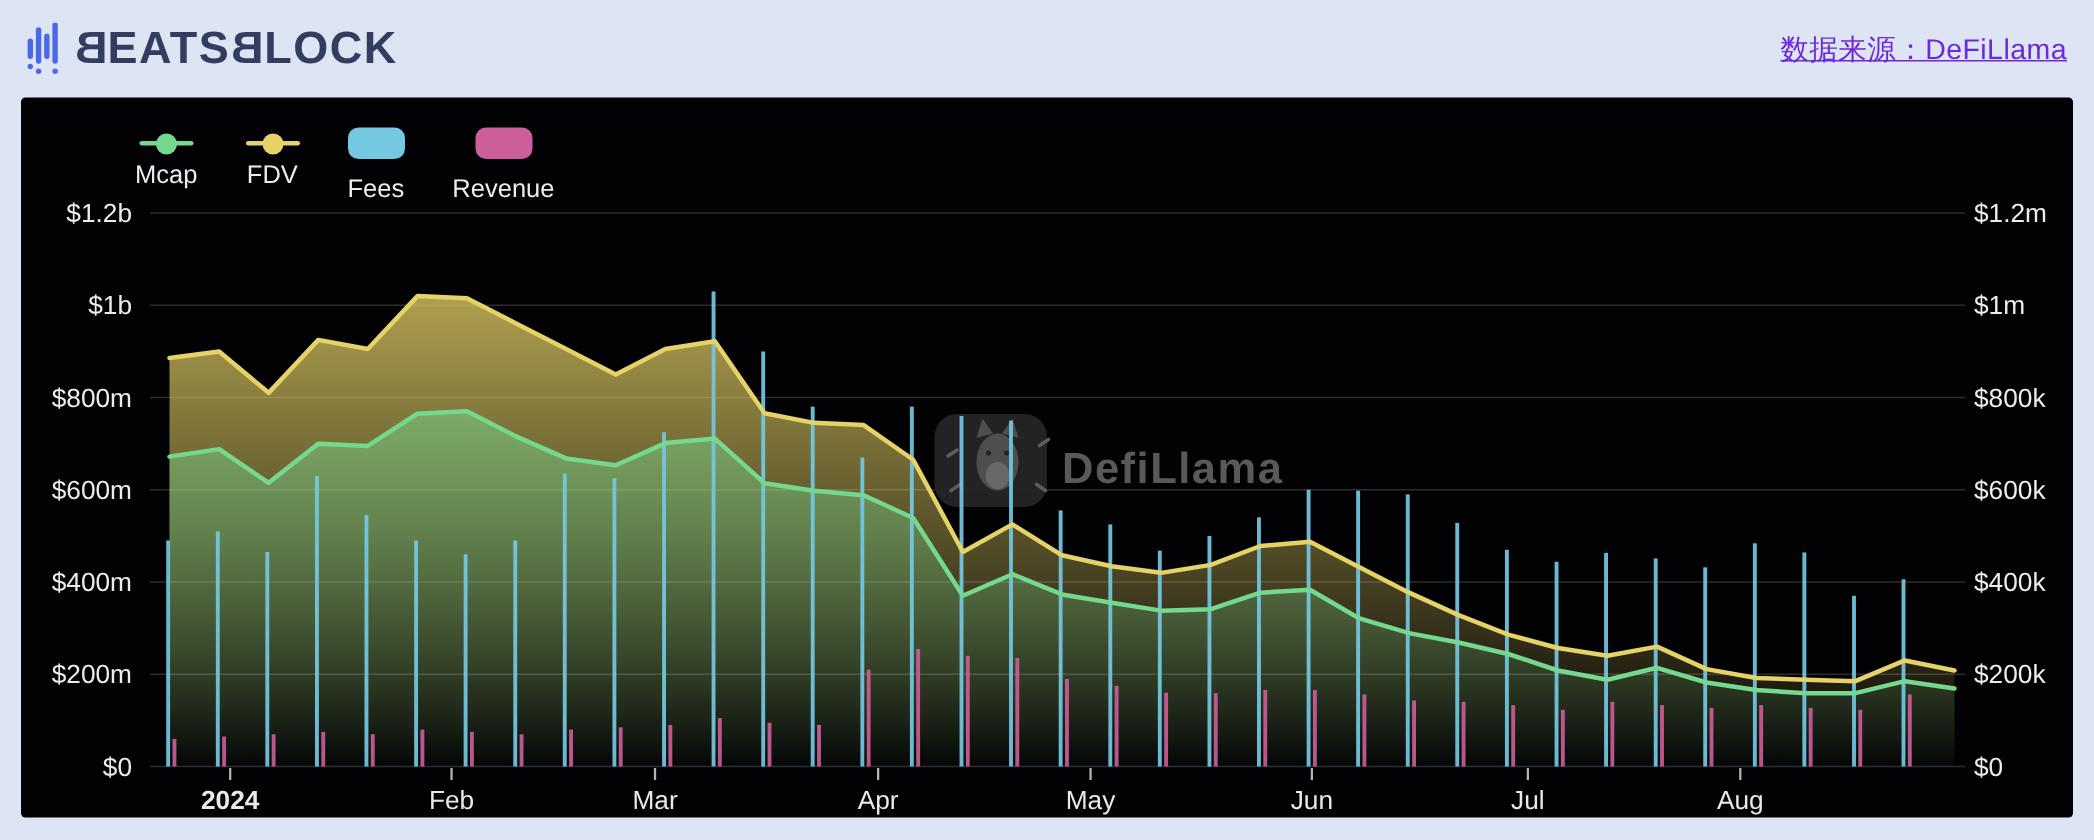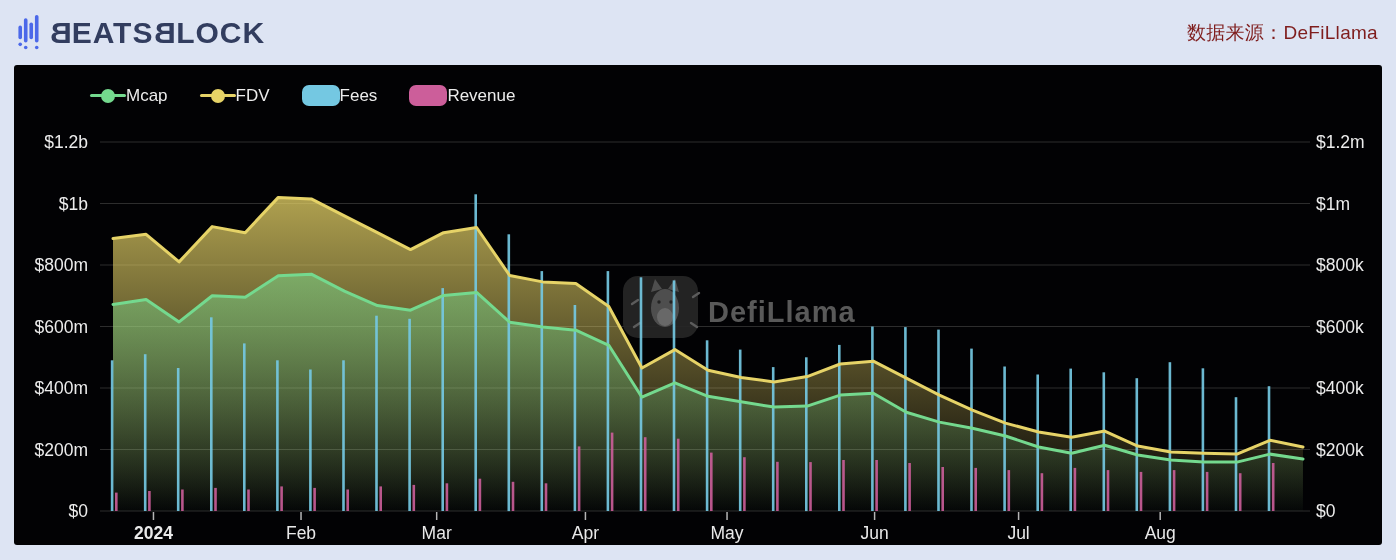--- a/index.html
+++ b/index.html
@@ -13,33 +13,33 @@
     position:absolute;left:0;top:0;width:100%;height:65px;
     display:flex;align-items:center;justify-content:space-between;
     box-sizing:border-box;padding:0 18px 0 16px;
   }
   .logo{display:flex;align-items:center;gap:7px;cursor:pointer;}
   .logo-text{
     font-size:30px;font-weight:800;color:#323d5f;letter-spacing:1px;
     line-height:1;user-select:none;
   }
   .logo-text .flip{display:inline-block;transform:scaleX(-1);}
-  .source{font-size:19px;color:#7f1d1d;letter-spacing:.3px;}
+  .source{font-size:19px;color:#6d28d9;letter-spacing:.3px;text-decoration:underline;}
   
   .panel{
     position:absolute;left:14px;top:65px;width:1368px;height:480px;
     background:#020204;border-radius:3px;
   }
   .panel svg.chart{position:absolute;left:0;top:0;}
   
   .legend{
     position:absolute;left:76px;top:20px;display:flex;align-items:center;gap:32px;
     z-index:3;
   }
-  .legend-item{display:flex;align-items:center;cursor:pointer;}
+  .legend-item{display:flex;align-items:center;gap:10px;cursor:pointer;flex-direction:column;}
   .legend-label{font-size:17px;color:#ececec;}
   .marker-line{
     position:relative;width:36px;height:3.5px;border-radius:2px;background:var(--c);
     display:inline-block;
   }
   .marker-line .dot{
     position:absolute;left:50%;top:50%;width:14px;height:14px;border-radius:50%;
     transform:translate(-50%,-50%);background:var(--c);display:block;
   }
   .marker-swatch{

